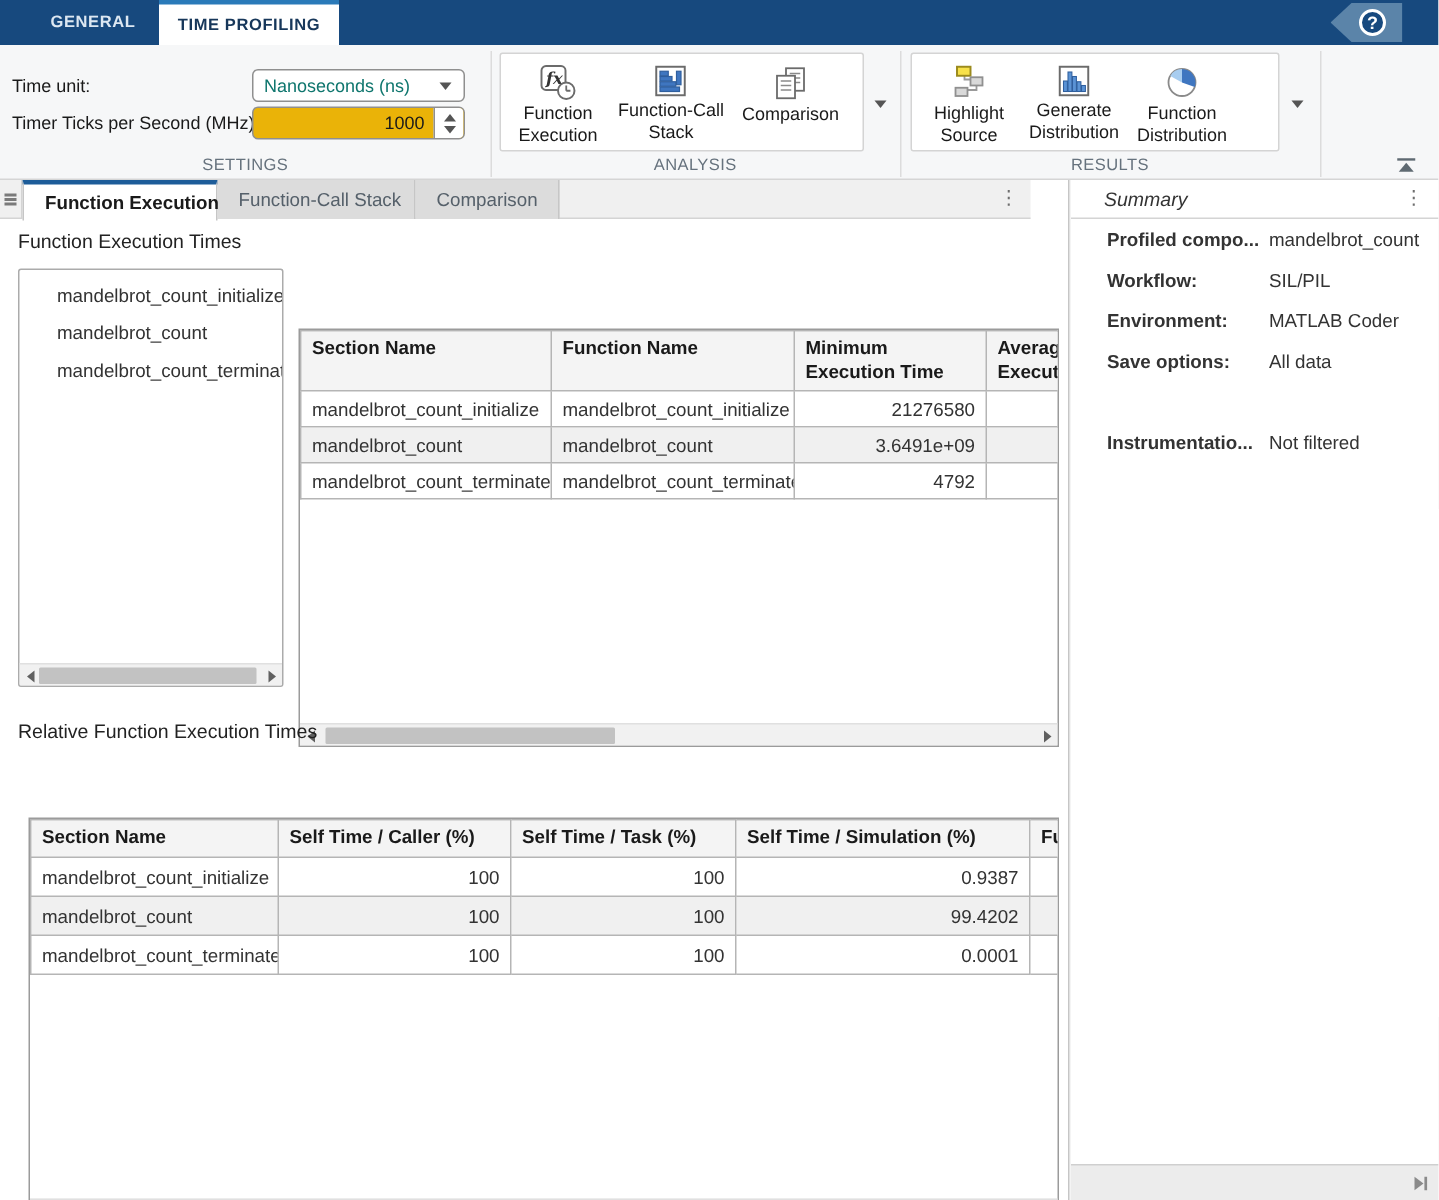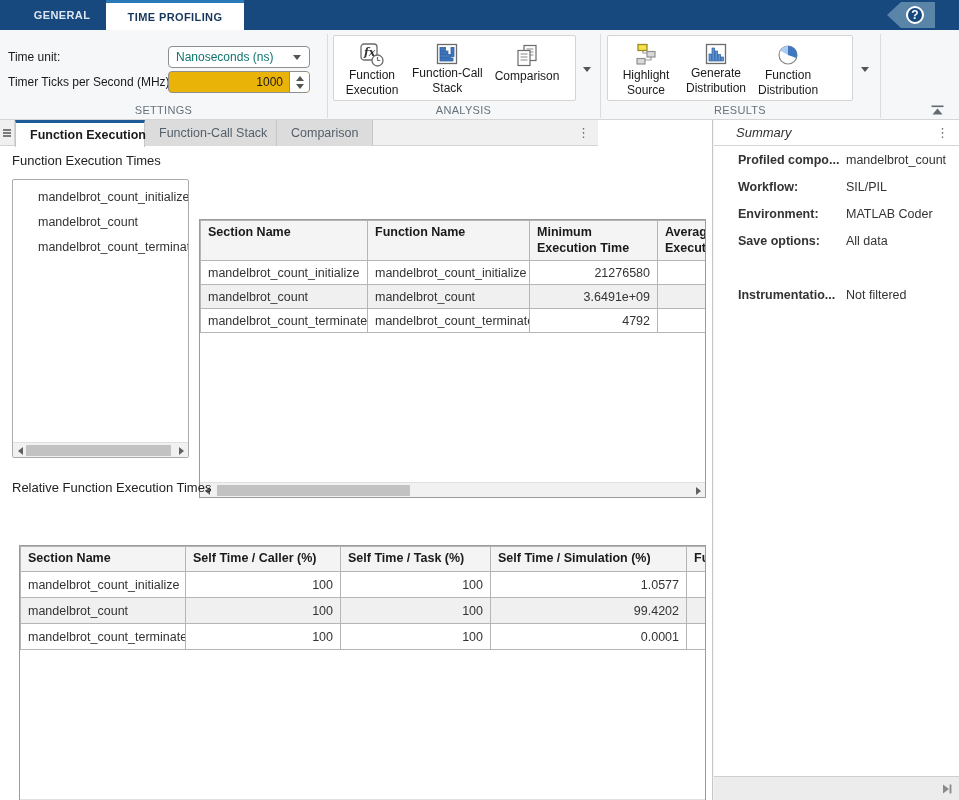--- a/index.html
+++ b/index.html
@@ -11,21 +11,21 @@
   }
 
   
   .topbar { position:absolute; left:0; top:0; width:959px; height:30px; background:#17497e; }
   .top-tab {
     position:absolute; top:0; height:30px; display:flex; align-items:center; justify-content:center;
     font-size:11px; font-weight:bold; letter-spacing:.4px; color:#dce7f2; cursor:default;
   }
   .top-tab.general { left:18px; width:88px; }
   .top-tab.active {
-    left:106px; width:138px; background:#fff; color:#17375a;
+    left:106px; width:120px; background:#fff; color:#17375a;
     border-top:3px solid #2a7ab9;
   }
   .help-tag {
     position:absolute; right:24px; top:2px; width:48px; height:26px; background:#5b84a9;
     clip-path:polygon(14px 0, 100% 0, 100% 100%, 14px 100%, 0 50%);
     display:flex; align-items:center; justify-content:center;
   }
   .help-circle {
     width:18px; height:18px; border-radius:50%; background:#17497e; border:2px solid #fff;
     color:#fff; font-size:12px; font-weight:bold; display:flex; align-items:center; justify-content:center;
@@ -68,21 +68,21 @@
   .group-dd {
     position:absolute; top:28px; width:17px; height:22px; display:flex; align-items:center; justify-content:center; cursor:default;
   }
   .section-caption {
     position:absolute; top:74px; font-size:11px; color:#66727d; text-align:center; letter-spacing:.3px;
   }
   .collapse-btn { position:absolute; right:14px; top:73px; width:16px; height:14px; display:flex; align-items:center; justify-content:center; cursor:default; }
 
   
   .docarea { position:absolute; left:0; top:120px; width:713px; height:680px; background:#fff; border-right:1px solid #c6c6c6; }
-  .doc-tabstrip { position:absolute; left:0; top:0; width:598px; height:26px; background:#f0f0f0; border-bottom:1px solid #d4d4d4; }
+  .doc-tabstrip { position:absolute; left:0; top:0; width:687px; height:26px; background:#f0f0f0; border-bottom:1px solid #d4d4d4; }
   .tab-menu-box { position:absolute; left:0; top:0; width:15px; height:26px; border-right:1px solid #d4d4d4; display:flex; align-items:center; justify-content:center; }
   .hamburger { width:8px; }
   .hamburger i { display:block; height:1.5px; background:#7a7a7a; margin:1.6px 0; }
   .doc-tab {
     position:absolute; top:0; height:26px; display:flex; align-items:center; padding:0 14px;
     font-size:12.5px; color:#55606a; background:#dcdcdc; border-right:1px solid #c6c6c6; cursor:default;
     white-space:nowrap;
   }
   .doc-tab.t1 { left:15px; width:130px; }
   .doc-tab.t2 { left:145px; width:132px; }
@@ -381,21 +381,21 @@
         <th>Section Name</th>
         <th>Self Time / Caller (%)</th>
         <th>Self Time / Task (%)</th>
         <th>Self Time / Simulation (%)</th>
         <th>Function</th>
       </tr>
       <tr>
         <td>mandelbrot_count_initialize</td>
         <td class="num">100</td>
         <td class="num">100</td>
-        <td class="num">1.0577</td>
+        <td class="num">0.9387</td>
         <td class="num"></td>
       </tr>
       <tr class="zebra">
         <td>mandelbrot_count</td>
         <td class="num">100</td>
         <td class="num">100</td>
         <td class="num">99.4202</td>
         <td class="num"></td>
       </tr>
       <tr>

